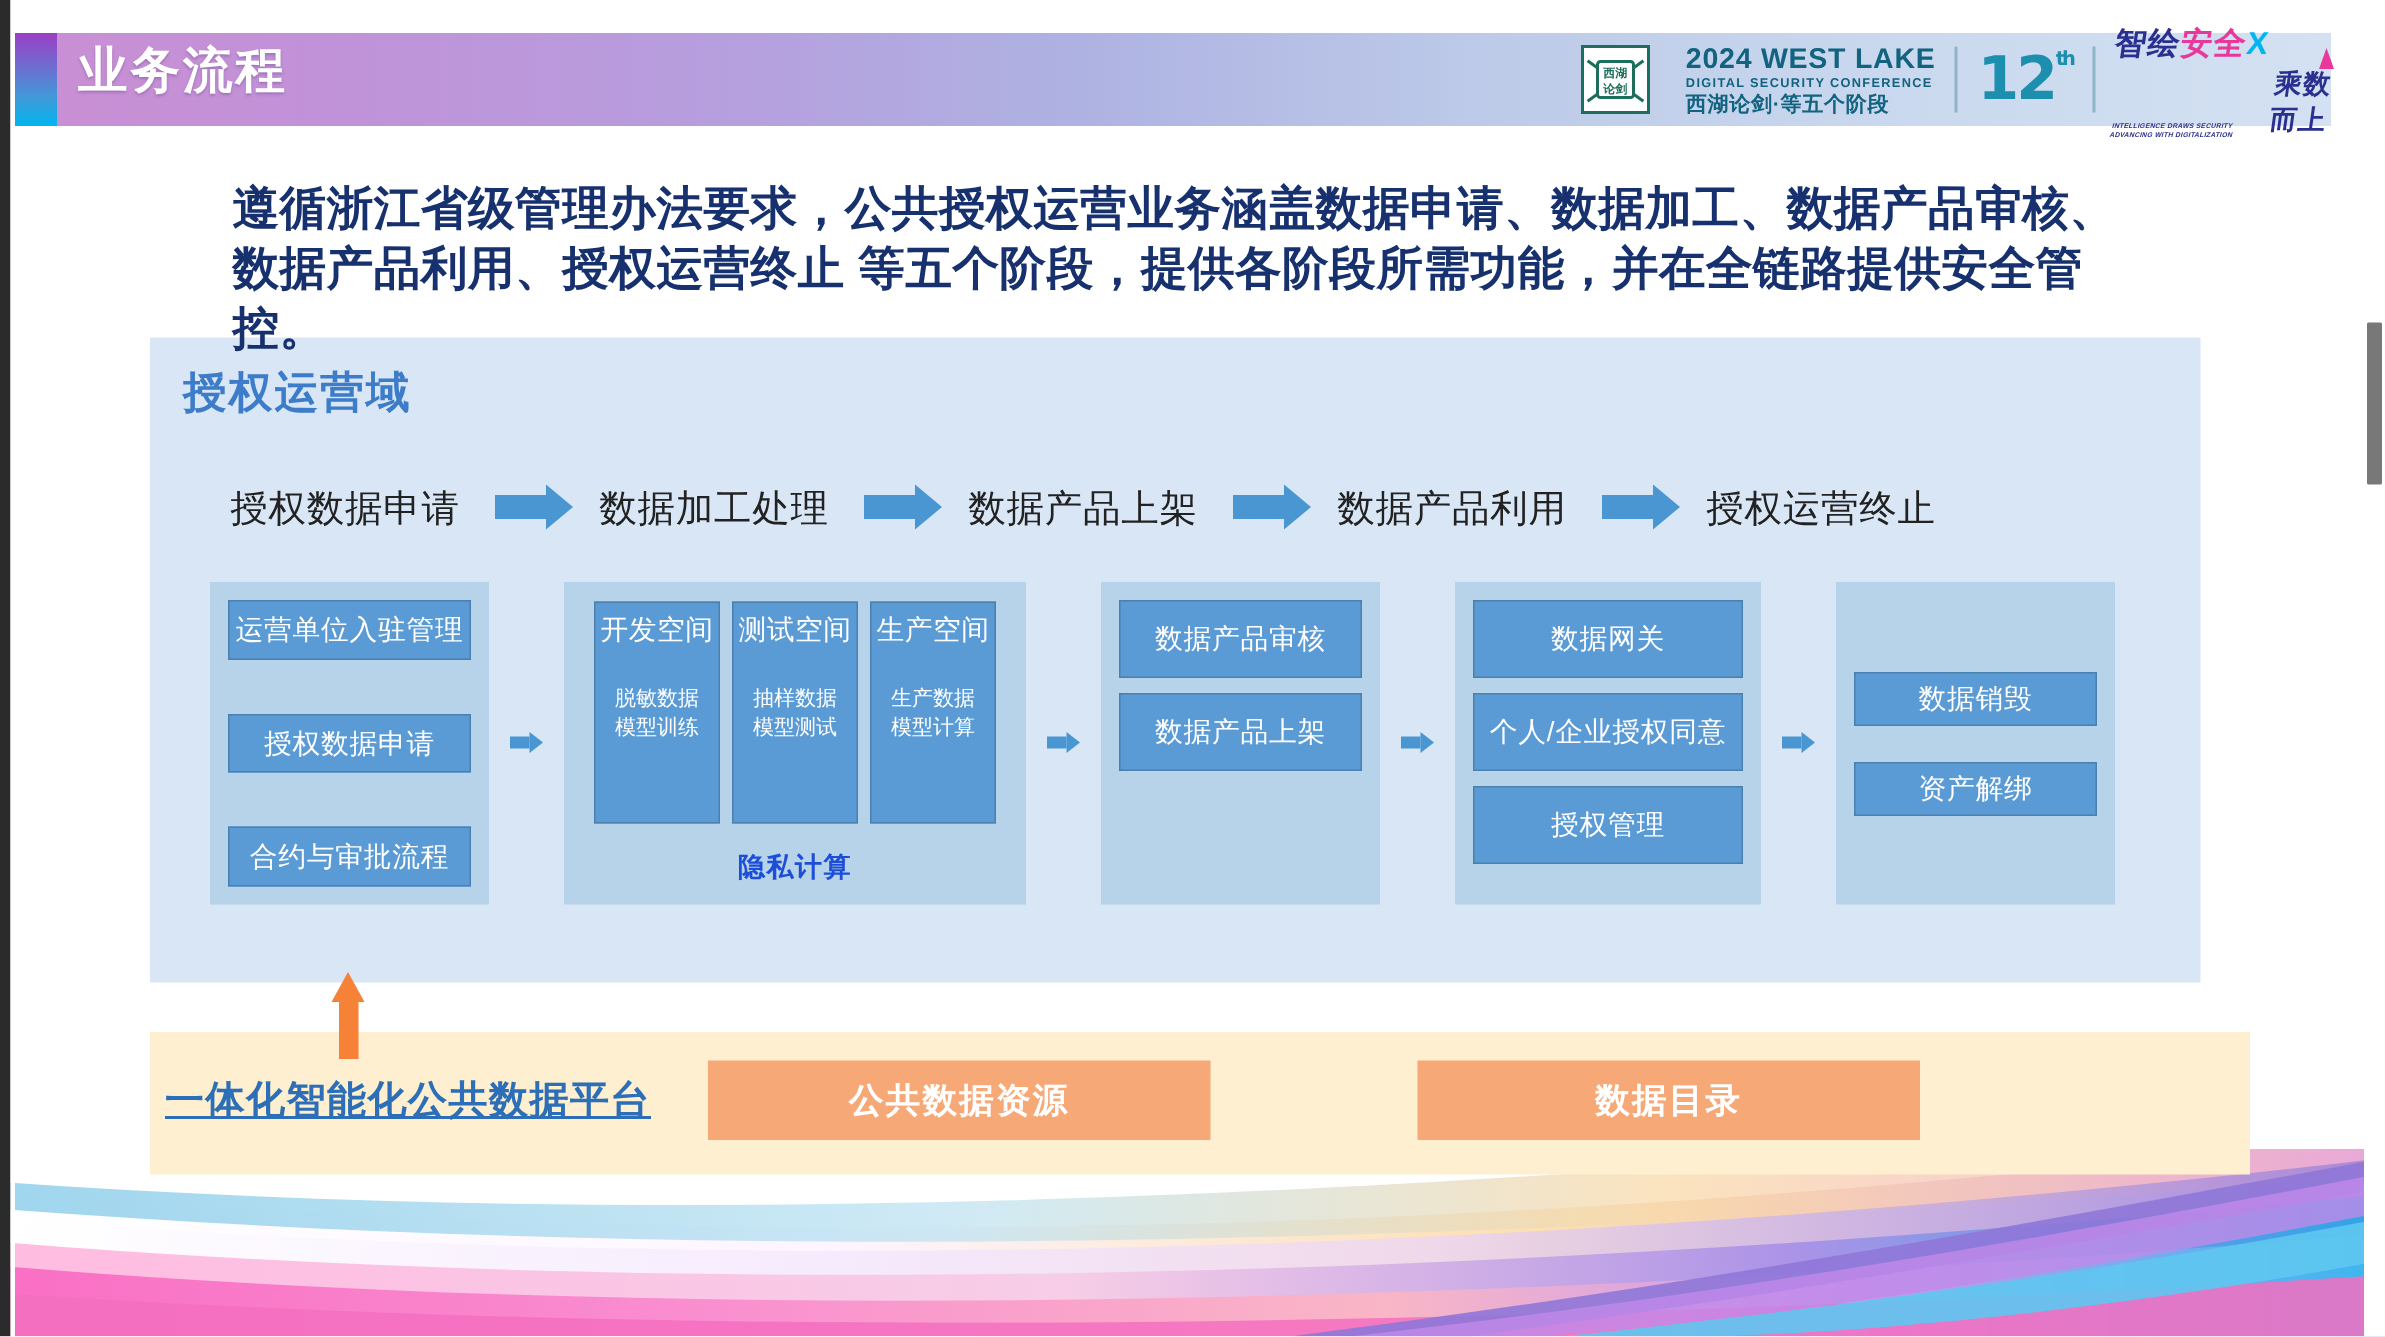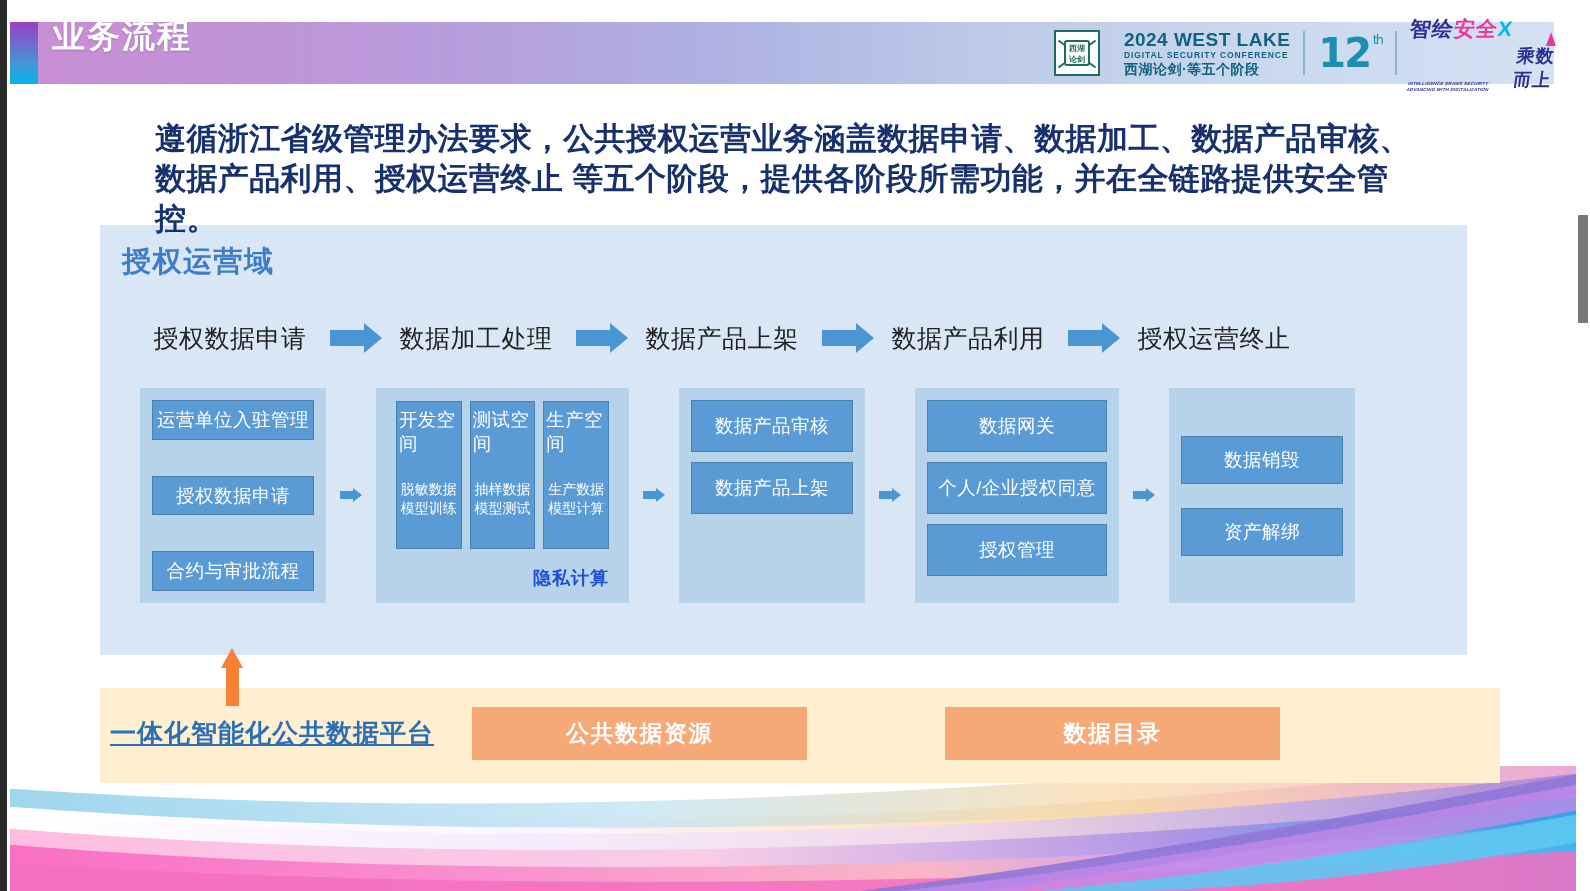--- a/index.html
+++ b/index.html
@@ -38,21 +38,21 @@
     background: linear-gradient(180deg, #9b3fc4 0%, #6f6bd0 35%, #3f9ad8 70%, #00b5f0 100%);
     z-index: 12;
   }
   .header-bar {
     position: absolute; left: 34px; top: 22px;
     width: 1520px; height: 62px;
     background: linear-gradient(90deg, #c98fd4 0%, #c192d8 12%, #b79ddd 28%, #aeb2e2 45%, #bcc9e8 62%, #c9d8ee 80%, #d3e1f2 100%);
     z-index: 10;
   }
   .header-title {
-    position: absolute; left: 52px; top: 10px;
+    position: absolute; left: 52px; top: 21px;
     height: 52px; line-height: 52px;
     font-size: 33px; font-weight: bold; color: #ffffff;
     letter-spacing: 2px;
     text-shadow: 0 1px 2px rgba(90,60,120,.35);
     z-index: 14;
   }
 
   
   .logo-wrap {
     position: absolute; right: 28px; top: 24px;
@@ -86,21 +86,21 @@
   .logo-text { line-height: 1; margin-left: 11px; }
   .logo-l1 { font-size: 19px; font-weight: bold; color: #12637f; letter-spacing: .5px; }
   .logo-l2 { font-size: 8.5px; font-weight: bold; color: #12637f; letter-spacing: .9px; margin-top: 2px; }
   .logo-l3 { font-size: 14px; font-weight: bold; color: #12637f; letter-spacing: .5px; margin-top: 3px; }
   .logo-div { width: 2px; height: 44px; background: #8fb6c8; }
   .logo-12 {
     font-size: 40px; font-weight: bold; color: #1c8fae;
     letter-spacing: -2px; position: relative; padding-right: 12px;
     font-family: "DejaVu Sans", sans-serif;
   }
-  .logo-12 sup { font-size: 13px; font-weight: normal; position: absolute; top: 2px; right: 0; }
+  .logo-12 sup { font-size: 13px; font-weight: bold; position: absolute; top: 2px; right: 0; }
   .logo-slogan {
     position: relative; width: 152px; height: 50px;
     display: flex; flex-direction: column; justify-content: center;
   }
   .slogan-l1 {
     font-size: 21px; font-weight: bold; color: #2b2f8f;
     letter-spacing: 1px; transform: skewX(-8deg);
   }
   .slogan-l1 .pink { color: #e8399a; }
   .slogan-l1 .cyanx { color: #00b5f0; }
@@ -175,21 +175,21 @@
   }
   .col {
     background: #b6d3ea;
     position: relative;
     display: flex; flex-direction: column;
     align-items: center;
     padding: 12px 12px;
     gap: 10px;
   }
   .col.c1 { width: 186px; justify-content: flex-start; gap: 36px; }
-  .col.c2 { width: 253px; justify-content: center; padding: 12px 20px; align-items: flex-end; }
+  .col.c2 { width: 308px; justify-content: center; padding: 12px 20px; }
   .col.c3 { width: 186px; justify-content: flex-start; }
   .col.c4 { width: 204px; justify-content: flex-start; }
   .col.c5 { width: 186px; justify-content: center; gap: 24px; }
 
   .col-gap { width: 50px; flex: 0 0 auto; position: relative; }
   .mini-arrow {
     position: absolute; left: 50%; top: 50%;
     transform: translate(-50%, -50%);
     width: 22px; height: 10px;
   }
@@ -212,21 +212,21 @@
     font-size: 18.5px;
     line-height: 24px;
     display: flex; align-items: center; justify-content: center;
     text-align: center;
     padding: 6px 4px;
     letter-spacing: .5px;
   }
   .col.c1 .box { height: 52px; }
   .col.c3 .box { height: 52px; }
   .col.c4 .box { height: 52px; }
-  .col.c5 .box { height: 48px; }
+  .col.c5 .box { height: 36px; }
 
   
   .pc-group {
     display: flex; gap: 8px; width: 100%;
     align-items: stretch; justify-content: center;
   }
   .pc-box {
     width: 86px;
     background: #5a9bd5;
     border: 1px solid #4a7fae;

